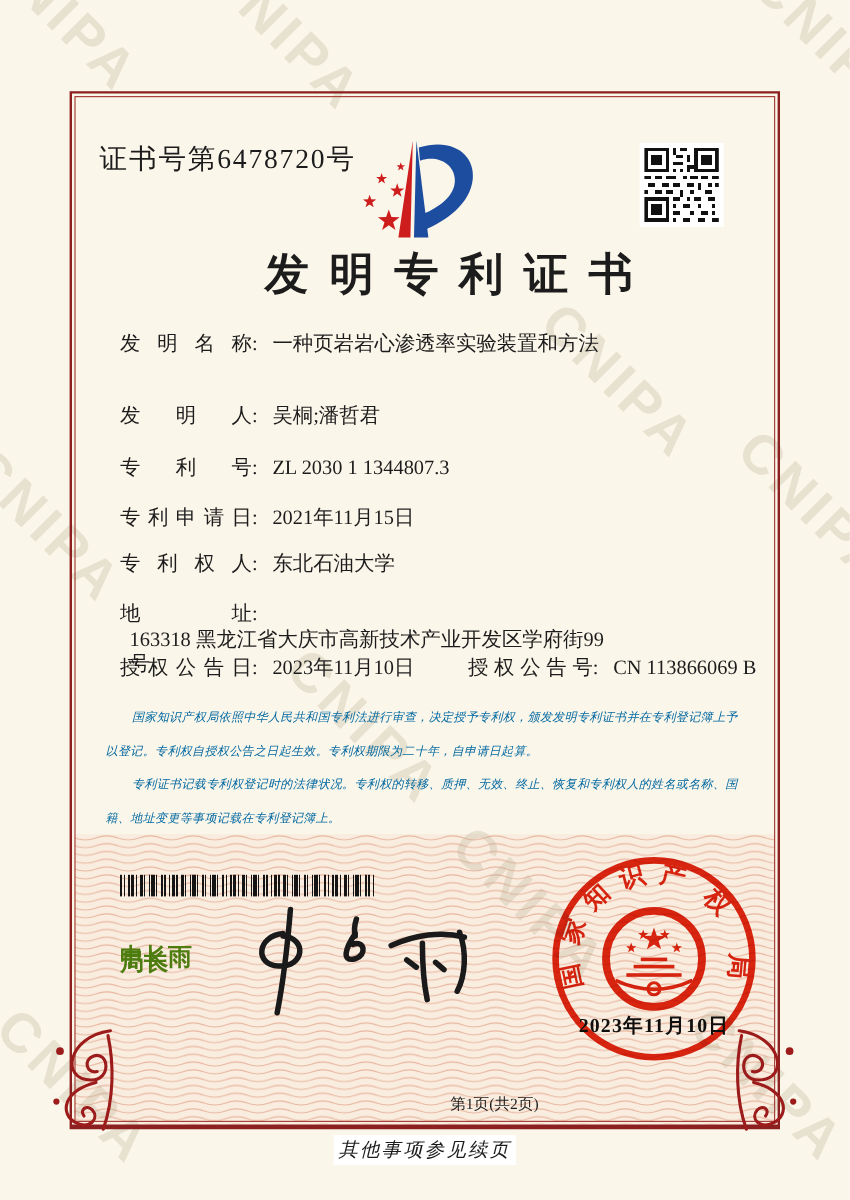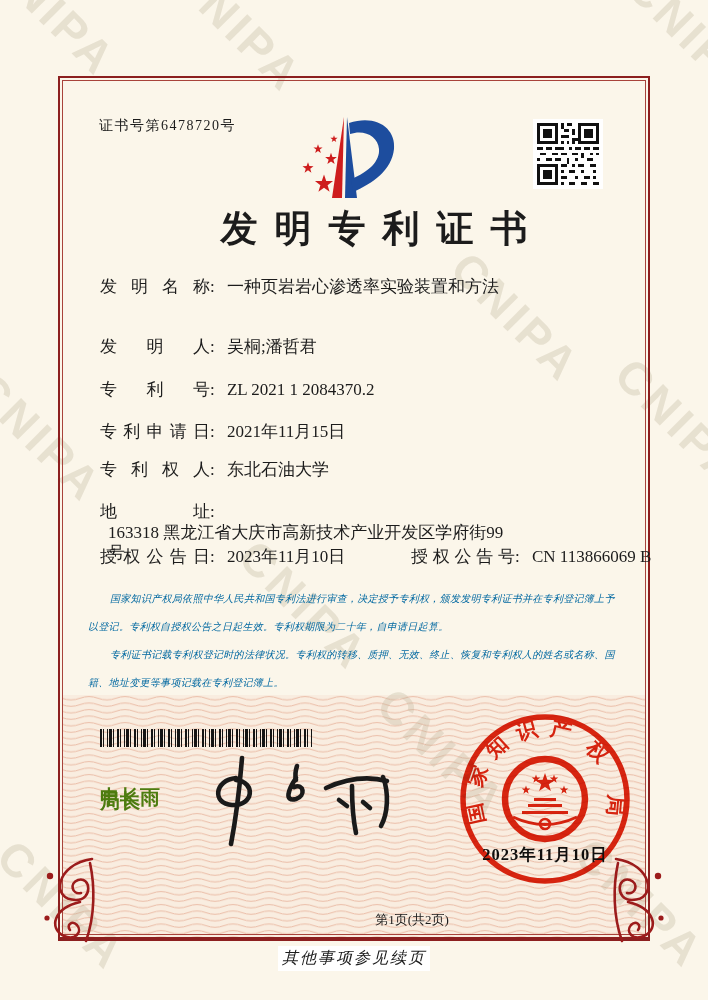--- a/index.html
+++ b/index.html
@@ -24,36 +24,36 @@
         background:rgba(246,226,212,0.45);}
   .band svg{display:block}
   
   .frame{position:absolute;left:58px;top:76px;width:592px;height:865px;z-index:3;
          border:2px solid #8c1f1f;border-bottom-width:4px;box-sizing:border-box;pointer-events:none;}
   .frame-inner{position:absolute;left:2px;top:2px;right:2px;bottom:2px;border:1px solid #a8433b;}
   .flourish{position:absolute;z-index:4;width:62px;height:90px;}
   .flourish.fl-left{left:36px;top:854px;}
   .flourish.fl-right{left:610px;top:854px;transform:scaleX(-1);}
   
-  .cert-no{position:absolute;left:99px;top:117px;z-index:4;font-size:14px;letter-spacing:1.5px;}
+  .cert-no{position:absolute;left:83px;top:117px;z-index:4;font-size:23px;letter-spacing:1.5px;}
   .logo{position:absolute;left:292px;top:111px;z-index:4;}
   .qr{position:absolute;left:533px;top:119px;width:70px;height:70px;background:#fff;z-index:4;
       display:flex;align-items:center;justify-content:center;}
   .title{position:absolute;left:58px;width:632px;top:204px;z-index:4;text-align:center;
          font-size:37px;font-weight:bold;letter-spacing:17px;text-indent:17px;}
   
   .frow{position:absolute;left:100px;z-index:4;font-size:17px;line-height:22px;width:460px;}
   .flabel{display:inline-block;width:110px;text-align:justify;text-align-last:justify;vertical-align:top;}
   .fcolon{display:inline-block;vertical-align:top;}
   .fvalue{display:inline-block;margin-left:8px;vertical-align:top;}
   .r1{top:276px}.r2{top:336px}.r3{top:379px}.r4{top:421px}.r5{top:459px}
   .r6{top:501px}.r6 .fvalue{width:404px;line-height:20px;word-break:break-all;}
   .r7{top:546px}
   .grant2{position:absolute;left:290px;top:0;white-space:nowrap;}
-  .grant2 .flabel{width:104px;margin-left:21px;}
+  .grant2 .flabel{width:104px;}
   
   .paras{position:absolute;left:88px;top:585px;width:536px;z-index:4;
          font-style:italic;font-size:10px;line-height:28px;letter-spacing:0.3px;color:#0369a1;}
   .paras p{margin:0;text-indent:2.2em;}
   
   .barcode{position:absolute;left:100px;top:729px;width:213px;height:18px;z-index:4;
     background:repeating-linear-gradient(90deg,
       #141414 0 2px,transparent 2px 3px,#141414 3px 4px,transparent 4px 7px,
       #141414 7px 8px,transparent 8px 9px,#141414 9px 12px,transparent 12px 13px,
       #141414 13px 14px,transparent 14px 17px);}
@@ -165,21 +165,21 @@
 <div class="frow r1">
   <span class="flabel">发明名称</span><span class="fcolon">:</span>
   <span class="fvalue">一种页岩岩心渗透率实验装置和方法</span>
 </div>
 <div class="frow r2">
   <span class="flabel">发明人</span><span class="fcolon">:</span>
   <span class="fvalue">吴桐;潘哲君</span>
 </div>
 <div class="frow r3">
   <span class="flabel">专利号</span><span class="fcolon">:</span>
-  <span class="fvalue">ZL 2021 1 2084370.2</span>
+  <span class="fvalue">ZL 2030 1 1344807.3</span>
 </div>
 <div class="frow r4">
   <span class="flabel">专利申请日</span><span class="fcolon">:</span>
   <span class="fvalue">2021年11月15日</span>
 </div>
 <div class="frow r5">
   <span class="flabel">专利权人</span><span class="fcolon">:</span>
   <span class="fvalue">东北石油大学</span>
 </div>
 <div class="frow r6">

